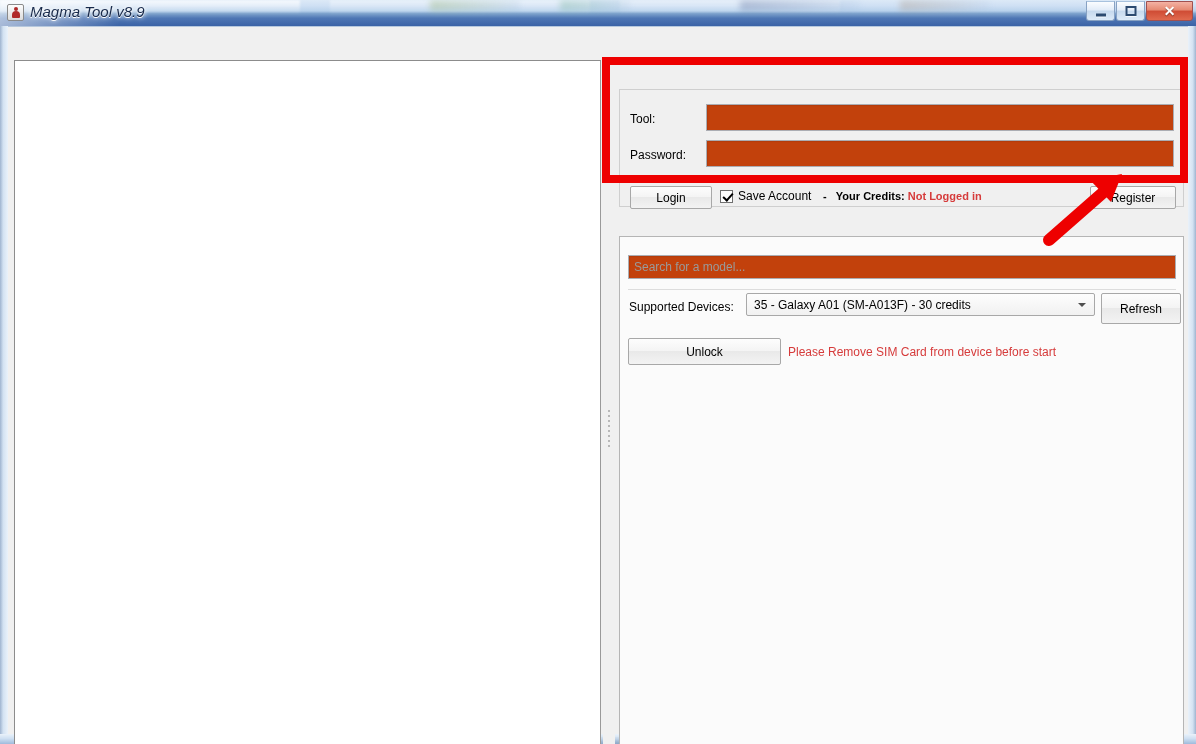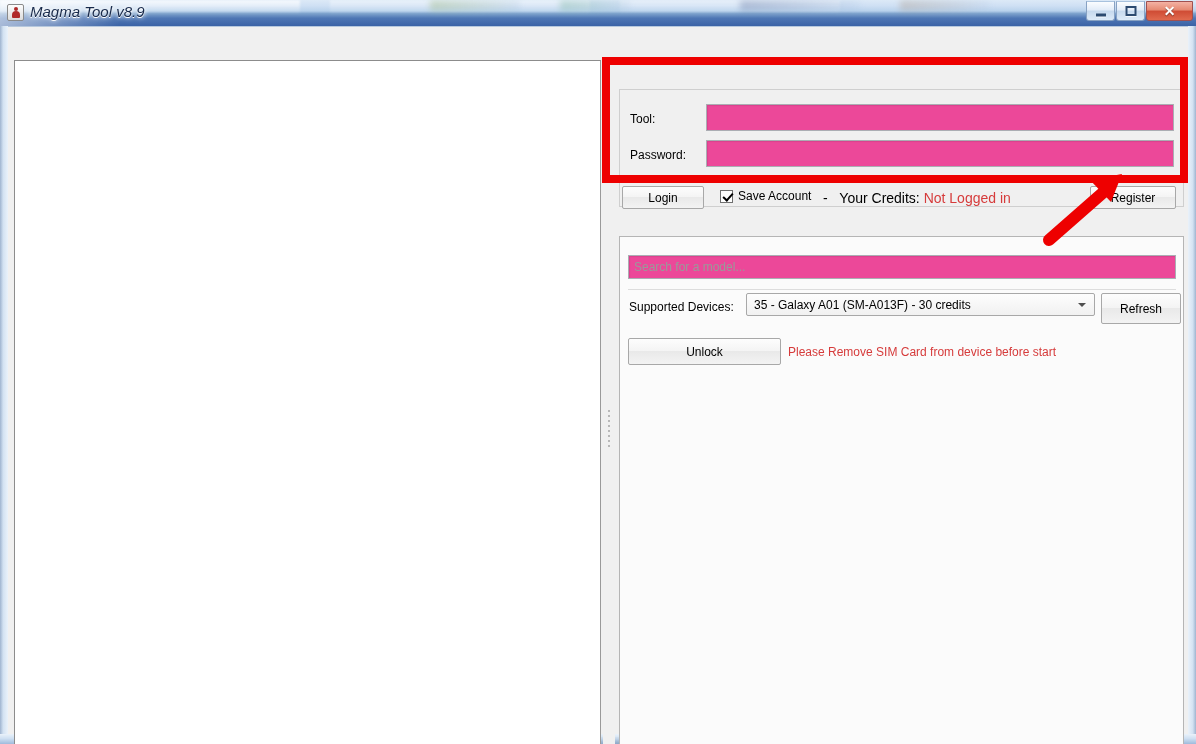--- a/index.html
+++ b/index.html
@@ -220,21 +220,21 @@
     background: #f0f0f0;
     border: 1px solid #cfcfcf;
   }
   .field-label {
     position: absolute;
     font-size: 12px; color: #000;
     left: 10px;
   }
   .text-input {
     position: absolute;
-    background: #ec4899;
+    background: #c2410c;
     border: 1px solid #abadb3;
     box-shadow: inset 1px 1px 1px rgba(0,0,0,.08);
     font-size: 12px; color: #000;
     padding: 0 5px;
     outline: none;
     font-family: "Liberation Sans", sans-serif;
   }
   .text-input::placeholder { color: #9a9a9a; }
 
   #email-label   { top: 22px; }
@@ -255,21 +255,21 @@
     border: 1px solid #a8a8a8;
     border-radius: 2px;
     font-size: 12px; color: #000;
     font-family: "Liberation Sans", sans-serif;
     cursor: default;
     text-align: center;
     line-height: 1;
     display: flex; align-items: center; justify-content: center;
   }
 
-  #login-button  { position: absolute; left: 2px;  top: 96px; width: 82px;  height: 23px; text-align: center; }
+  #login-button  { position: absolute; left: 10px;  top: 96px; width: 82px;  height: 23px; text-align: center; }
   #register-button{position: absolute; left: 470px; top: 96px; width: 86px;  height: 23px; }
 
   #save-account-wrap {
     position: absolute; left: 100px; top: 99px;
     display: flex; align-items: center;
     font-size: 12px; color: #000;
   }
   .checkbox {
     width: 13px; height: 13px;
     border: 1px solid #707070;
@@ -285,22 +285,23 @@
     left: 4px; top: 0px;
     width: 4px; height: 8px;
     border: solid #000;
     border-width: 0 2px 2px 0;
     transform: rotate(42deg);
   }
   #save-account-label { white-space: nowrap; }
 
   #credits-row {
     position: absolute; left: 203px; top: 100px;
-    font-size: 14px; color: #000;
-    white-space: nowrap;
+    font-size: 11px; color: #000;
+    white-space: nowrap;
+    font-weight: bold;
   }
   #credits-value { color: #d63b3b; }
 
   
   #tab-strip {
     position: absolute; left: 4px; top: 158px;
     width: 565px; height: 24px;
     display: flex; align-items: flex-end;
     z-index: 3;
   }

